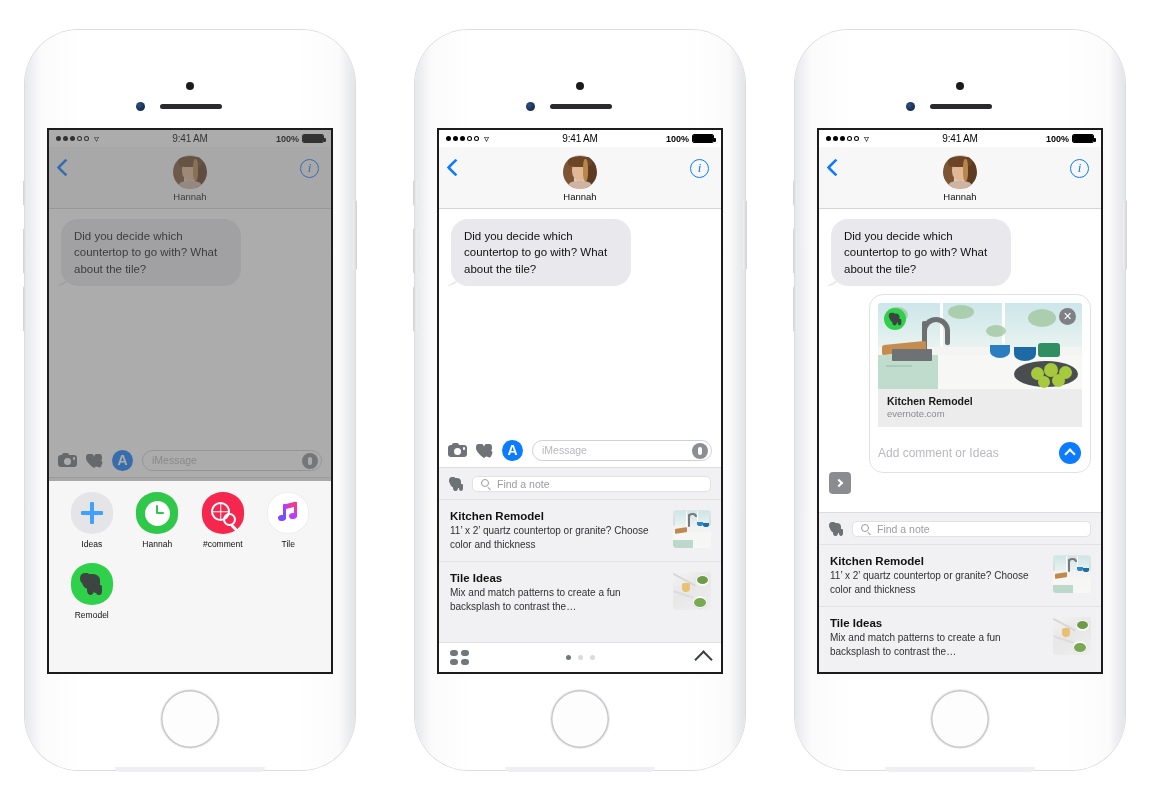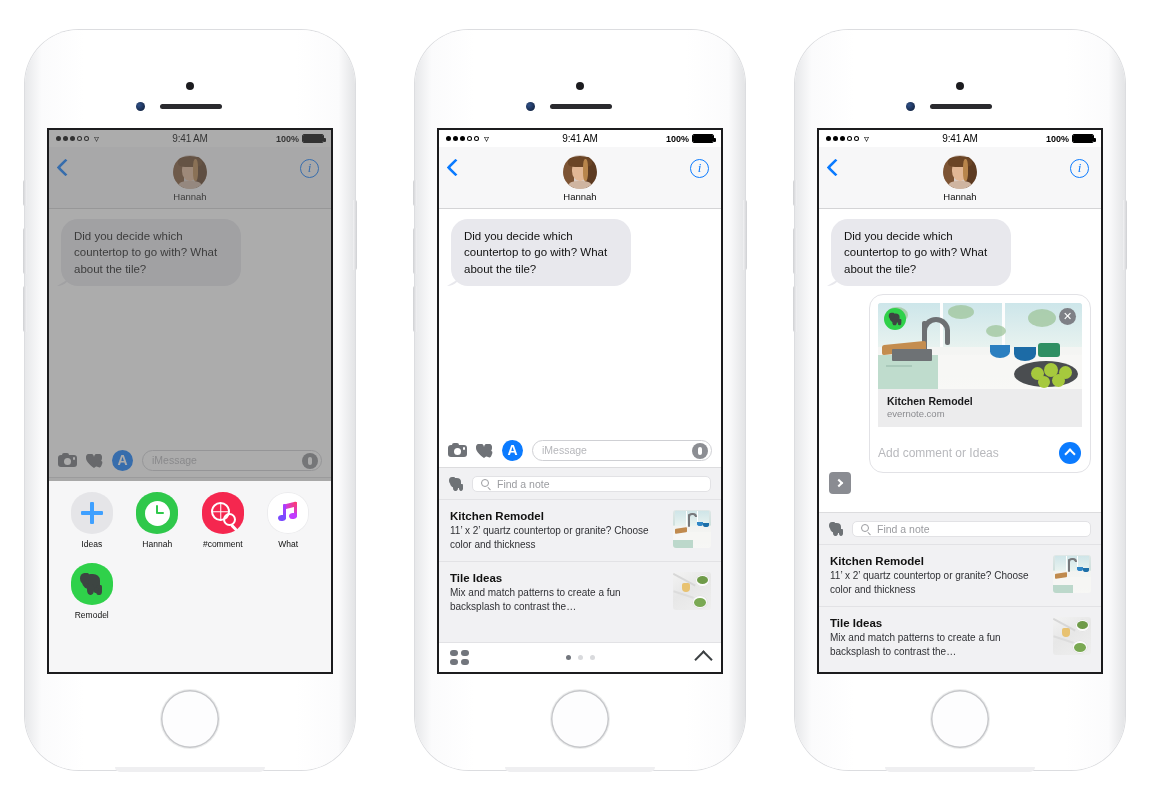--- a/index.html
+++ b/index.html
@@ -508,21 +508,21 @@
           <div class="app-cell">
             <div class="app-tile tile-music">
               <span class="note">
                   <span class="beam"></span>
                   <span class="stem1"></span>
                   <span class="stem2"></span>
                   <span class="head1"></span>
                   <span class="head2"></span>
                 </span>
             </div>
-            <div class="app-label">What</div>
+            <div class="app-label">Tile</div>
           </div>
           <div class="app-cell">
             <div class="app-tile tile-evernote">
               <span class="elephant">
                   <span class="head"></span>
                   <span class="ear"></span>
                   <span class="trunk"></span>
                   <span class="leg"></span>
                   <span class="tusk"></span>
                 </span>

